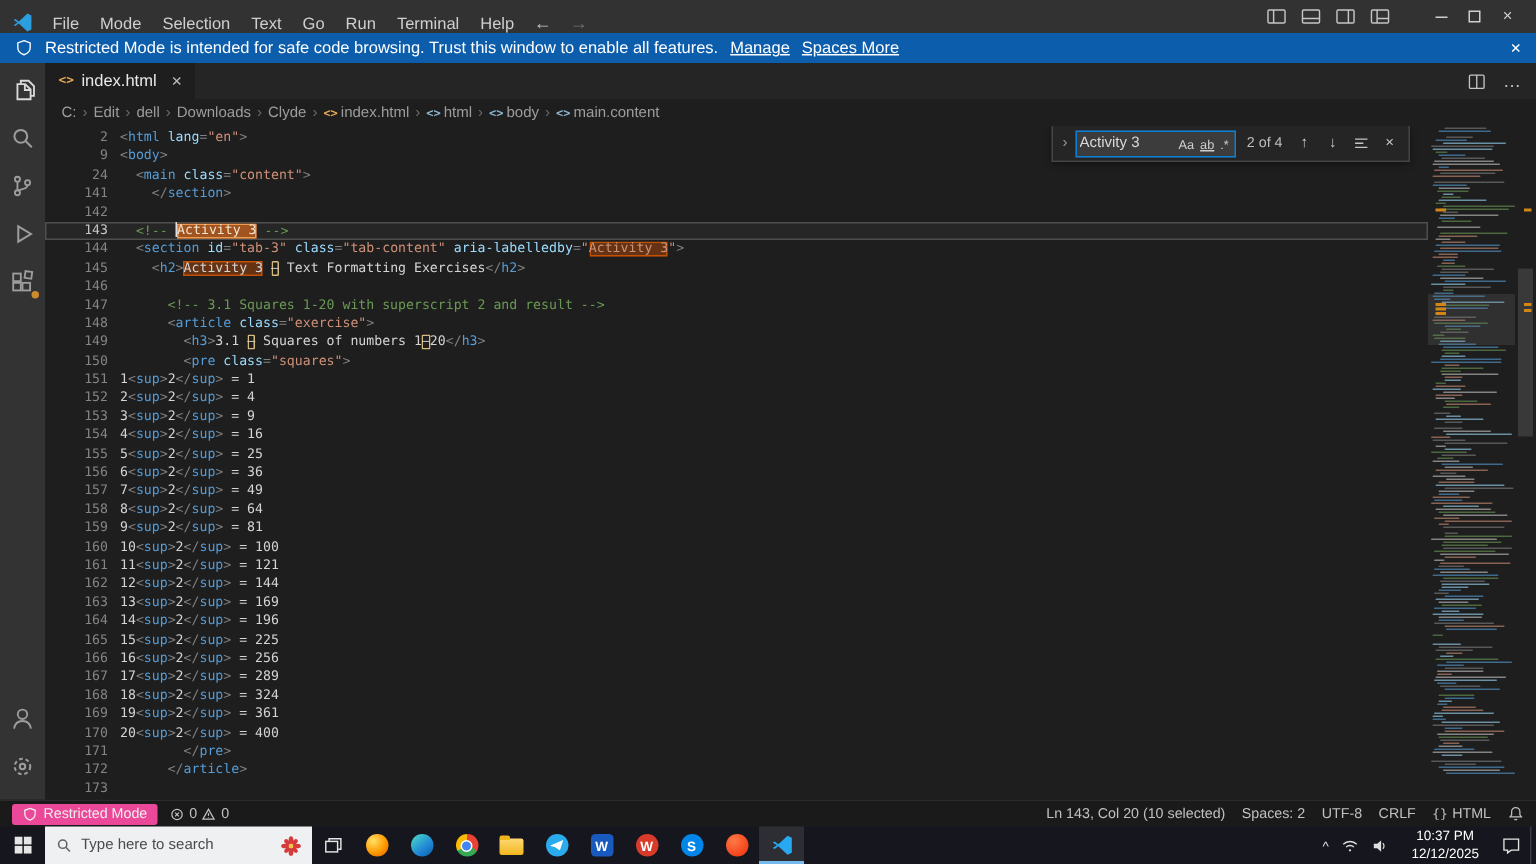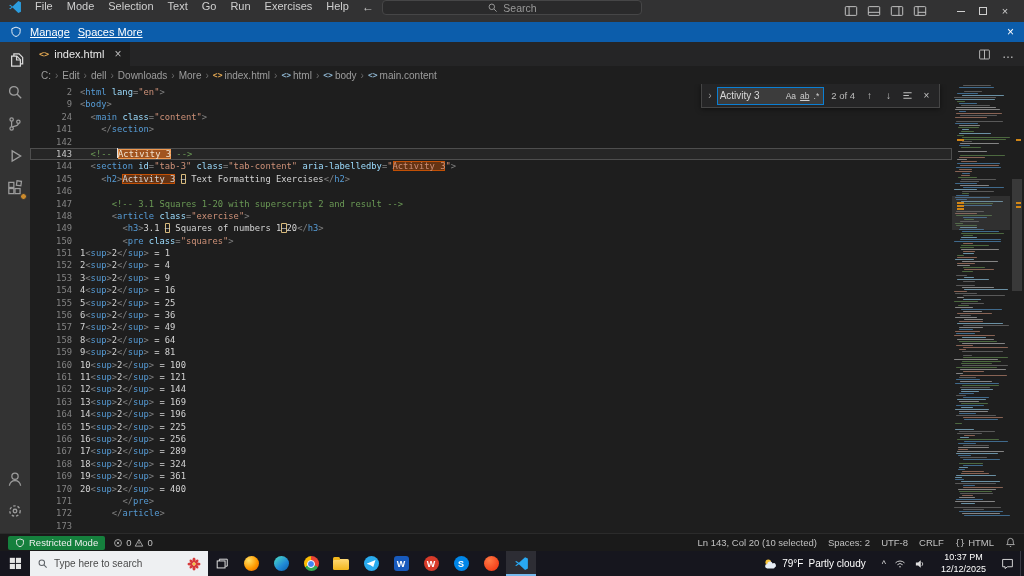--- a/index.html
+++ b/index.html
@@ -1,21 +1,21 @@
 <!DOCTYPE html>
 <html><head>
 <meta charset="utf-8">
 <style>
   *{margin:0;padding:0;box-sizing:border-box}
   html,body{width:1024px;height:576px;overflow:hidden}
   body{background:#1e1e1e;font-family:"Liberation Sans",sans-serif;color:#ccc;position:relative;font-size:11px}
   svg{display:block}
 
   
-  .titlebar{height:22px;background:#323233;display:flex;align-items:flex-start;position:relative;font-size:11px;color:#cfcfcf}
+  .titlebar{height:22px;background:#323233;display:flex;align-items:flex-end;position:relative;font-size:11px;color:#cfcfcf}
   .vs-logo{margin:0 6px 0 8px}
   .menubar{display:flex}
   .menu-item{padding:0 7px;cursor:default;white-space:nowrap}
   .nav-arrow{padding:0 6px;font-size:12px;color:#c5c5c5}
   .nav-arrow.dim{color:#6f6f6f}
   .command-center{position:absolute;left:50%;transform:translateX(-50%);width:260px;height:15px;background:#2a2a2b;border:1px solid #464647;border-radius:4px;display:flex;align-items:center;justify-content:center;gap:5px;color:#9a9a9a;font-size:10.5px}
   .title-actions{margin-left:auto;display:flex;align-items:center;gap:9px;padding-right:8px;color:#c5c5c5}
   .win-controls{display:flex;margin-left:14px}
   .win-btn{width:22px;height:22px;display:flex;align-items:center;justify-content:center;color:#cfcfcf;font-size:11px}
   .min-glyph{display:inline-block;width:8px;border-bottom:1px solid #cfcfcf}
@@ -78,21 +78,21 @@
   .mm-line{height:1px;margin:1px 0 0 2px;opacity:.6;border-radius:.5px}
   .mm-slider{position:absolute;left:0;right:0;top:112px;height:34px;background:rgba(121,121,121,.2)}
   .mm-mark{position:absolute;width:7px;height:2px;background:#d18616;left:5px}
   .scrollbar{position:absolute;top:0;right:0;bottom:0;width:14px}
   .sb-thumb{position:absolute;left:2px;right:2px;top:95px;height:112px;background:rgba(121,121,121,.3)}
   .ov-mark{position:absolute;right:3px;width:5px;height:2px;background:#d18616}
 
   
   .statusbar{height:18px;background:#1a1a1a;border-top:1px solid #2b2b2b;display:flex;align-items:center;font-size:9.5px;color:#c0c0c0;padding:0 8px}
   .sb-left{display:flex;align-items:center;gap:8px}
-  .sb-pill{display:flex;align-items:center;gap:4px;background:#15803d;color:#eee;padding:1px 7px;border-radius:2px;height:14px}
+  .sb-pill{display:flex;align-items:center;gap:4px;background:#ec4899;color:#eee;padding:1px 7px;border-radius:2px;height:14px}
   .sb-problems{display:flex;align-items:center;gap:3px}
   .sb-right{margin-left:auto;display:flex;align-items:center;gap:11px}
   .sb-item{display:flex;align-items:center;gap:3px;white-space:nowrap}
   .lang-braces{font-family:"DejaVu Sans Mono",monospace;font-size:8.5px;color:#c0c0c0}
 
   
   .taskbar{height:25px;background:#16161e;display:flex;align-items:stretch;color:#e8e8e8}
   .tb-start{width:30px;display:flex;align-items:center;justify-content:center}
   .tb-search{width:178px;background:#eef0f2;color:#4a4a4a;display:flex;align-items:center;gap:6px;padding:0 7px;font-size:10px}
   .tb-search .flower{margin-left:auto}
@@ -131,32 +131,25 @@
   <svg class="vs-logo" width="14" height="14" viewBox="0 0 16 16">
       <path fill="#2c9ddf" d="M11.8 1.2 5.2 7.3 2.6 5.3 1.2 6l3 2-3 2 1.4.7 2.6-2 6.6 6.1 3-1.5V2.7z"></path>
     </svg>
   <div class="menubar">
       <span class="menu-item">File</span>
       <span class="menu-item">Mode</span>
       <span class="menu-item">Selection</span>
       <span class="menu-item">Text</span>
       <span class="menu-item">Go</span>
       <span class="menu-item">Run</span>
-      <span class="menu-item">Exercises</span>
+      <span class="menu-item">Terminal</span>
       <span class="menu-item">Help</span>
     </div>
   <span class="nav-arrow">←</span>
   <span class="nav-arrow dim">→</span>
-  <div class="command-center">
-    <svg width="11" height="11" viewBox="0 0 16 16" fill="none" stroke="#9a9a9a" stroke-width="1.4">
-        <circle cx="7" cy="7" r="4"></circle>
-        <line x1="10" y1="10" x2="14" y2="14"></line>
-      </svg>
-    <span>Search</span>
-  </div>
   <div class="title-actions">
     <svg width="14" height="14" viewBox="0 0 16 16" fill="none" stroke="currentColor" stroke-width="1.1">
         <rect x="1.5" y="3" width="13" height="10" rx="1"></rect>
         <line x1="5.8" y1="3" x2="5.8" y2="13"></line>
       </svg>
     <svg width="14" height="14" viewBox="0 0 16 16" fill="none" stroke="currentColor" stroke-width="1.1">
         <rect x="1.5" y="3" width="13" height="10" rx="1"></rect>
         <line x1="1.5" y1="9.5" x2="14.5" y2="9.5"></line>
       </svg>
     <svg width="14" height="14" viewBox="0 0 16 16" fill="none" stroke="currentColor" stroke-width="1.1">
@@ -177,20 +170,21 @@
         </span>
       <span class="win-btn">×</span>
     </div>
   </div>
 </div>
 
 <div class="banner">
   <svg width="12" height="12" viewBox="0 0 16 16" fill="none" stroke="#fff" stroke-width="1.2">
       <path d="M8 1.5l5.5 2v4c0 3.5-2.5 5.5-5.5 6.5C5 13 2.5 11 2.5 7.5v-4z"></path>
     </svg>
+  <span>Restricted Mode is intended for safe code browsing. Trust this window to enable all features.</span>
   <a class="banner-link">Manage</a>
   <a class="banner-link">Spaces More</a>
   <span class="banner-close">×</span>
 </div>
 
 <div class="workbench">
 
   <div class="activitybar">
     <div class="ab-icon bright">
       <svg width="18" height="18" viewBox="0 0 16 16" fill="none" stroke="currentColor" stroke-width="1.1">
@@ -271,21 +265,21 @@
         <span class="crumb-sep">›</span>
         <span class="crumb">
           <span>dell</span>
         </span>
         <span class="crumb-sep">›</span>
         <span class="crumb">
           <span>Downloads</span>
         </span>
         <span class="crumb-sep">›</span>
         <span class="crumb">
-          <span>More</span>
+          <span>Clyde</span>
         </span>
         <span class="crumb-sep">›</span>
         <span class="crumb">
           <span class="crumb-ic file">&lt;&gt;</span>
           <span>index.html</span>
         </span>
         <span class="crumb-sep">›</span>
         <span class="crumb">
           <span class="crumb-ic sym">&lt;&gt;</span>
           <span>html</span>
@@ -669,28 +663,20 @@
       <div class="tb-app app-brave">
         <span class="ic circle"></span>
       </div>
       <div class="tb-app app-vscode active">
         <svg width="15" height="15" viewBox="0 0 16 16">
           <path fill="#29a8f2" d="M11.8 1.2 5.2 7.3 2.6 5.3 1.2 6l3 2-3 2 1.4.7 2.6-2 6.6 6.1 3-1.5V2.7z"></path>
         </svg>
       </div>
     </div>
   <div class="tb-right">
-    <div class="tb-weather">
-      <svg width="14" height="14" viewBox="0 0 16 16">
-          <circle cx="6" cy="6" r="3.2" fill="#f8c43a"></circle>
-          <path d="M5 13a2.5 2.5 0 0 1-.2-5 3.2 3.2 0 0 1 6.2-.7A2.4 2.4 0 0 1 13.4 12c-.2.6-.9 1-1.6 1z" fill="#e8eef5"></path>
-        </svg>
-      <span>79°F</span>
-      <span>Partly cloudy</span>
-    </div>
     <div class="tb-tray">
       <span class="tray-chev">^</span>
       <svg width="12" height="12" viewBox="0 0 16 16" fill="none" stroke="#dfdfdf" stroke-width="1.2">
           <path d="M2 6.5a8.5 8.5 0 0 1 12 0"></path>
           <path d="M4.5 9a5 5 0 0 1 7 0"></path>
           <circle cx="8" cy="11.8" r="1" fill="#dfdfdf" stroke="none"></circle>
         </svg>
       <svg width="12" height="12" viewBox="0 0 16 16" fill="#dfdfdf">
           <path d="M2.5 6h3l3.5-3v10L5.5 10h-3z"></path>
           <path d="M10.5 5.5a3.5 3.5 0 0 1 0 5" fill="none" stroke="#dfdfdf" stroke-width="1.1"></path>

